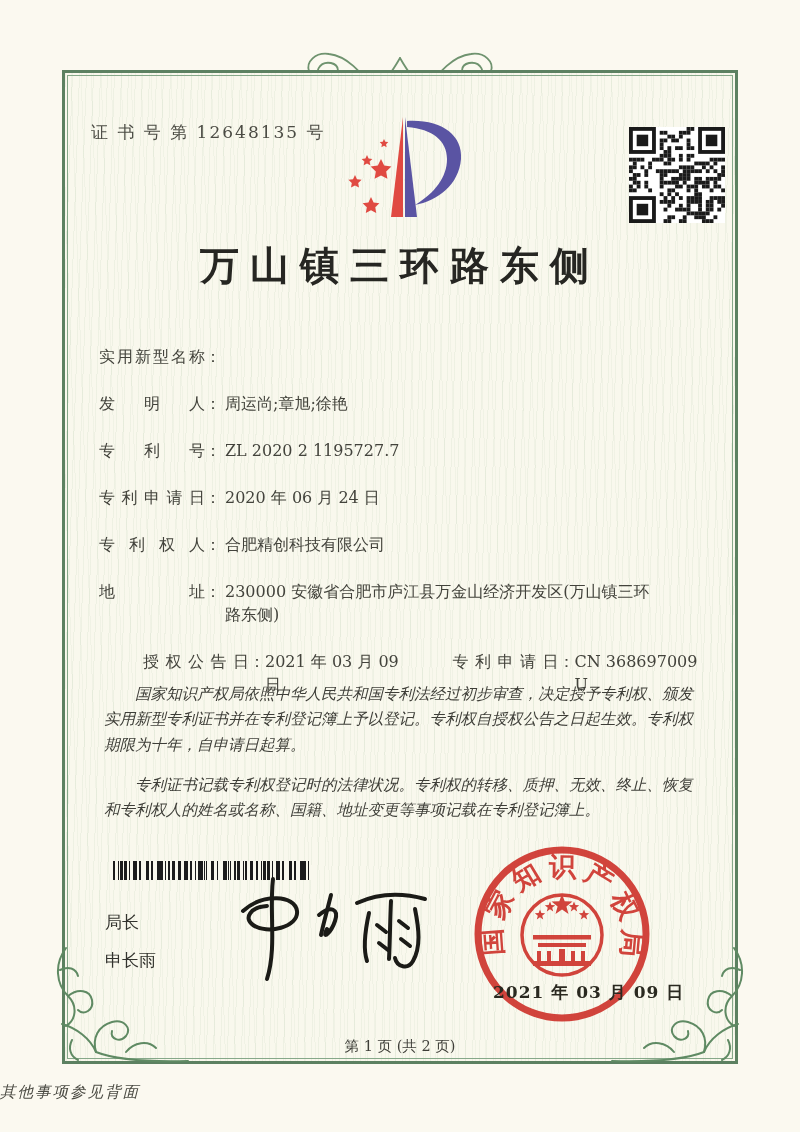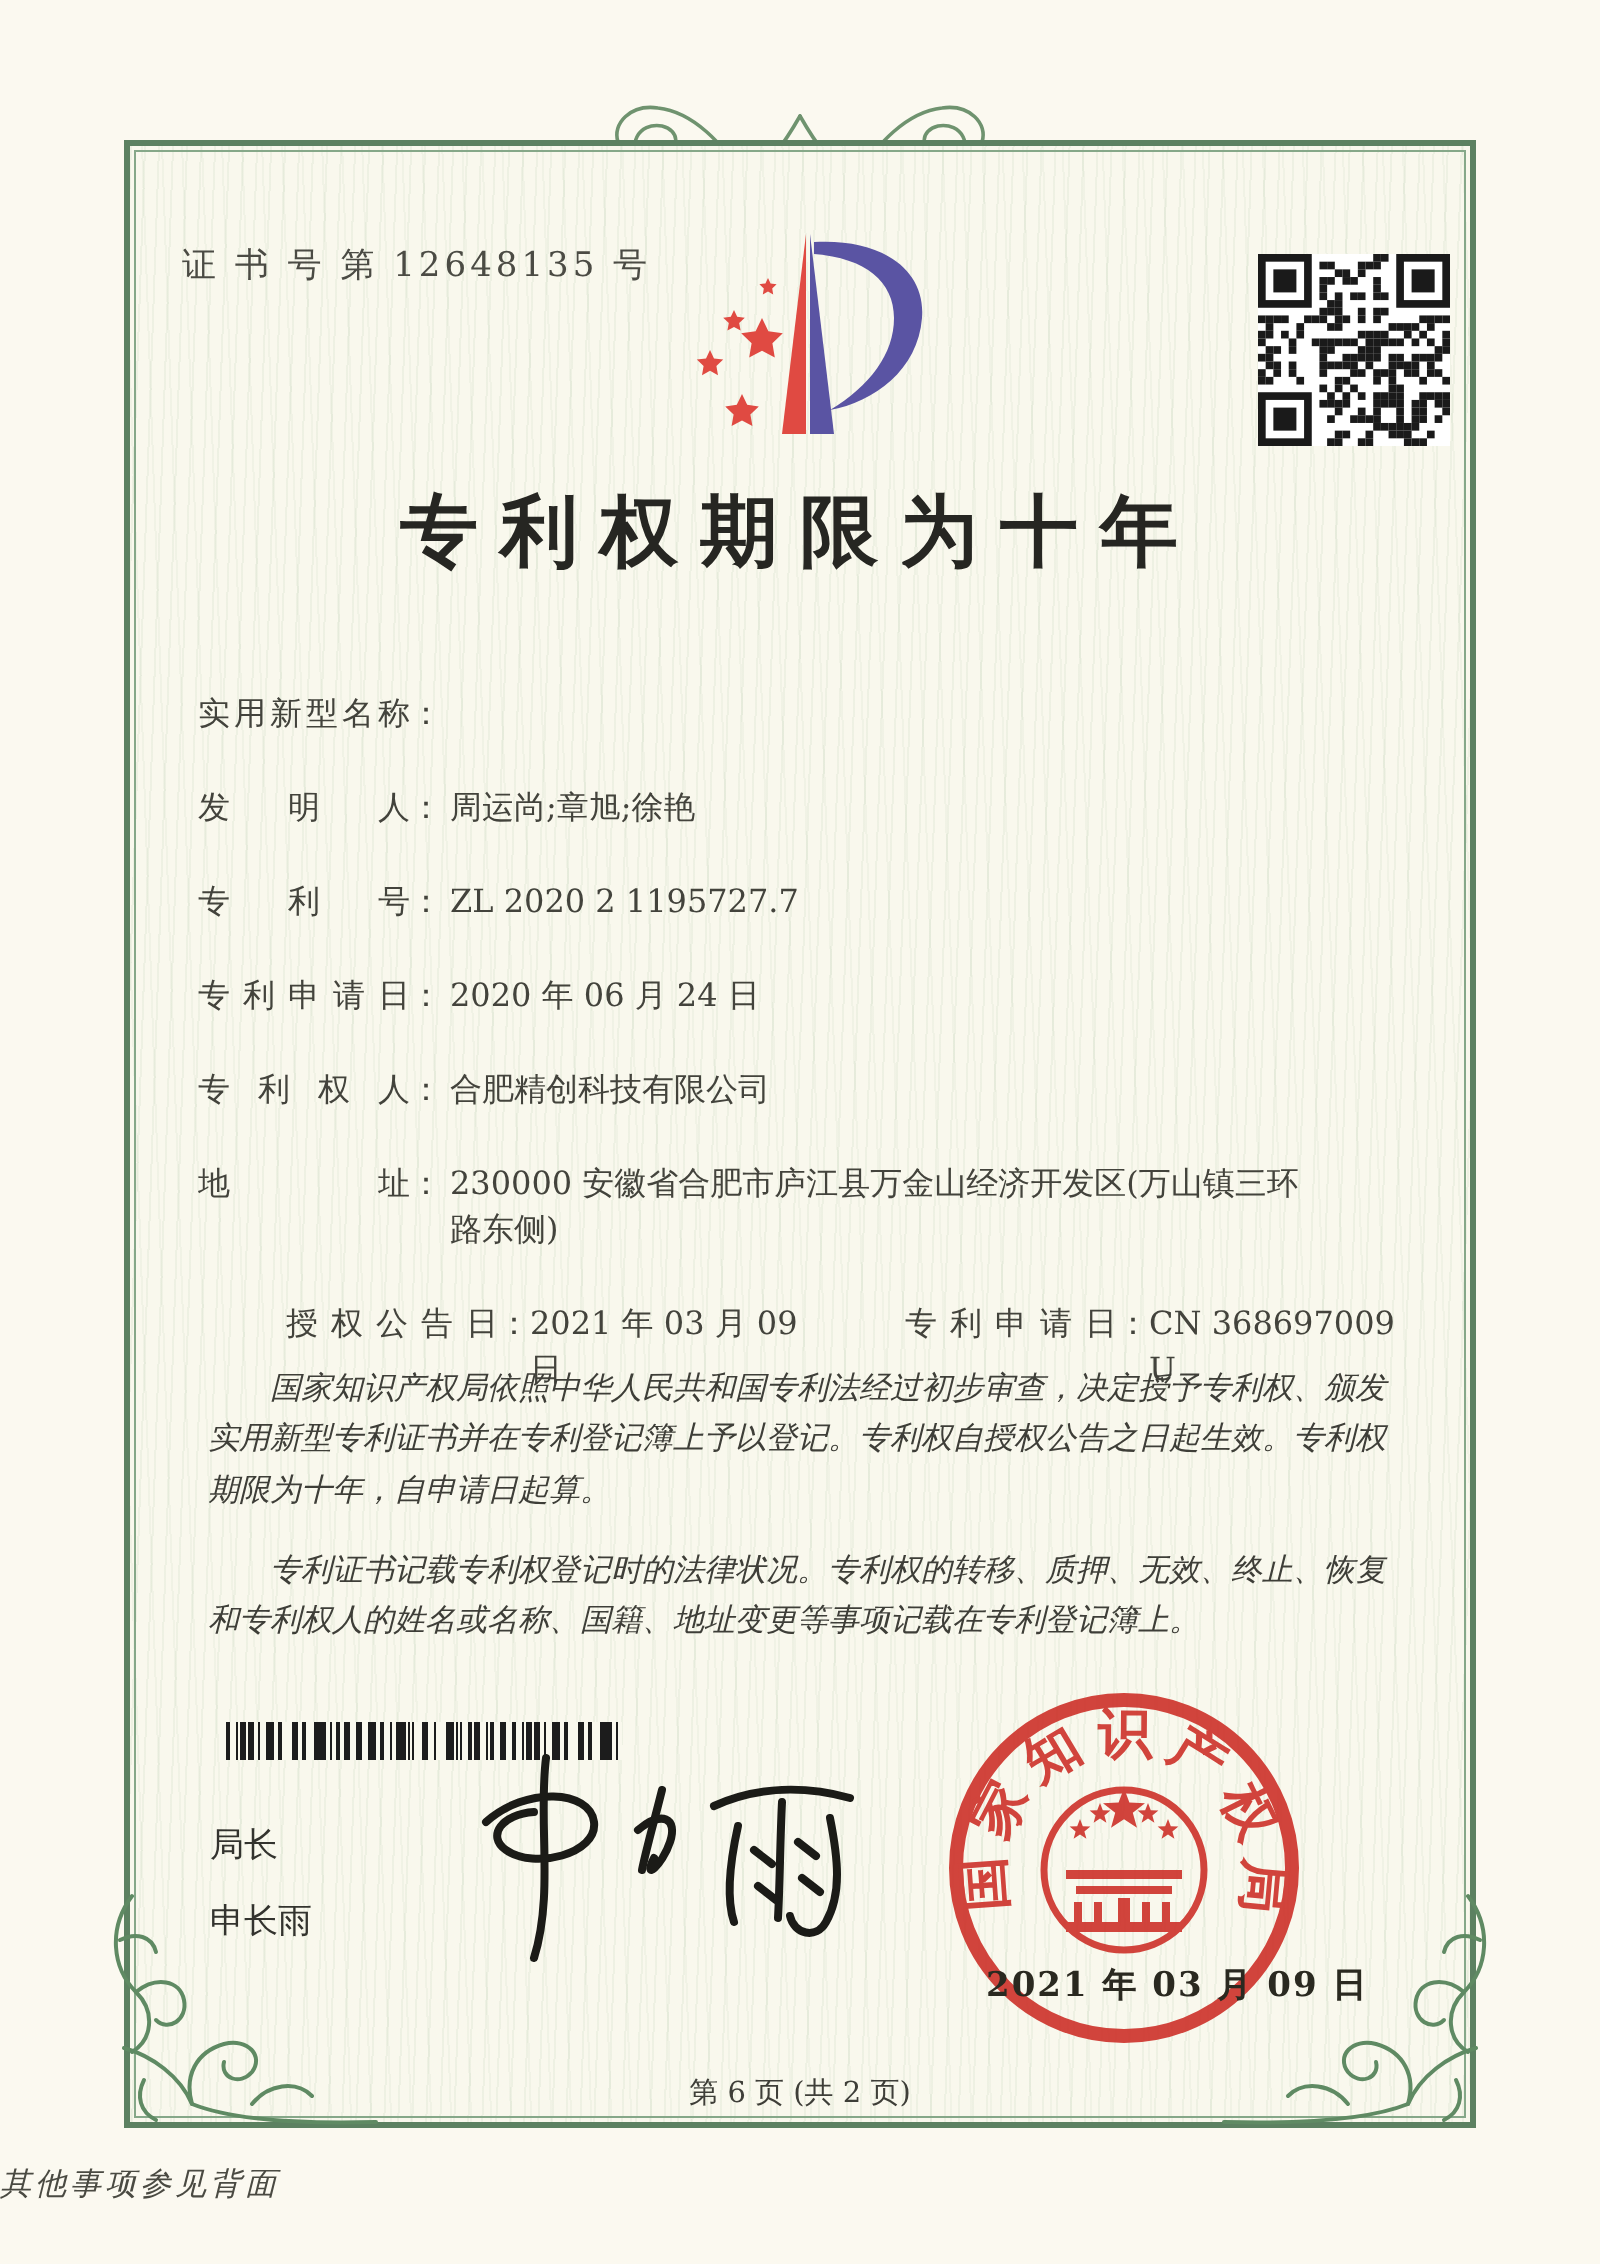--- a/index.html
+++ b/index.html
@@ -325,21 +325,21 @@
         <rect x="1" y="1" width="5" height="5" fill="#ffffff"></rect>
         <rect x="2" y="2" width="3" height="3" fill="#1a1a1a"></rect>
         <rect x="18" y="0" width="7" height="7" fill="#1a1a1a"></rect>
         <rect x="19" y="1" width="5" height="5" fill="#ffffff"></rect>
         <rect x="20" y="2" width="3" height="3" fill="#1a1a1a"></rect>
         <rect x="0" y="18" width="7" height="7" fill="#1a1a1a"></rect>
         <rect x="1" y="19" width="5" height="5" fill="#ffffff"></rect>
         <rect x="2" y="20" width="3" height="3" fill="#1a1a1a"></rect>
       </svg>
 
-    <div class="title">专利权期限为十年</div>
+    <div class="title">万山镇三环路东侧</div>
 
     <div class="fields">
       <div class="field-row">
         <span class="flabel">实用新型名称</span>
           <span class="fcolon">：</span>
       </div>
       <div class="field-row">
         <span class="flabel">发明人</span>
           <span class="fcolon">：</span>
           <span class="fvalue">周运尚;章旭;徐艳</span>
@@ -422,21 +422,21 @@
         <rect x="62" y="118" width="58" height="5"></rect>
       <path d="M91.0,51.0L93.7,58.3L101.5,58.6L95.4,63.4L97.5,70.9L91.0,66.6L84.5,70.9L86.6,63.4L80.5,58.6L88.3,58.3Z"></path>
           <path d="M69.0,66.5L70.4,70.1L74.2,70.3L71.2,72.7L72.2,76.4L69.0,74.3L65.8,76.4L66.8,72.7L63.8,70.3L67.6,70.1Z"></path>
           <path d="M79.0,58.5L80.4,62.1L84.2,62.3L81.2,64.7L82.2,68.4L79.0,66.3L75.8,68.4L76.8,64.7L73.8,62.3L77.6,62.1Z"></path>
           <path d="M103.0,58.5L104.4,62.1L108.2,62.3L105.2,64.7L106.2,68.4L103.0,66.3L99.8,68.4L100.8,64.7L97.8,62.3L101.6,62.1Z"></path>
           <path d="M113.0,66.5L114.4,70.1L118.2,70.3L115.2,72.7L116.2,76.4L113.0,74.3L109.8,76.4L110.8,72.7L107.8,70.3L111.6,70.1Z"></path>
         </g>
     </svg>
     <div class="seal-date">2021 年 03 月 09 日</div>
 
-    <div class="page-num">第 6 页 (共 2 页)</div>
+    <div class="page-num">第 1 页 (共 2 页)</div>
   </div>
 
   <svg class="ornament-bl" viewBox="0 0 160 122">
     <g fill="none" stroke="#5f8a63" stroke-width="2" stroke-linecap="round">
       <path d="M34,4 C22,20 24,40 36,52 C46,62 44,76 34,82"></path>
       <path d="M36,52 C46,44 58,46 60,56 C62,66 52,72 46,66"></path>
       <path d="M30,80 C44,84 58,94 64,108 C84,116 118,118 156,117"></path>
       <path d="M64,108 C60,94 66,82 80,78 C92,75 100,84 94,92 C88,99 78,95 80,87"></path>
       <path d="M94,108 C102,98 116,96 124,104"></path>
       <path d="M28,26 C36,22 44,24 46,32"></path>

